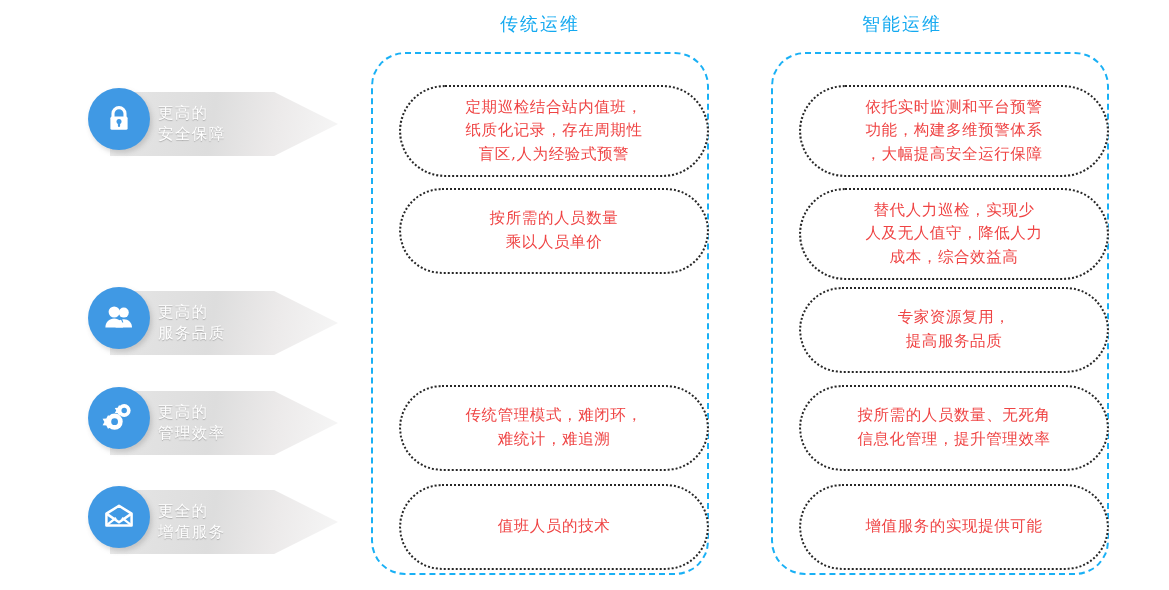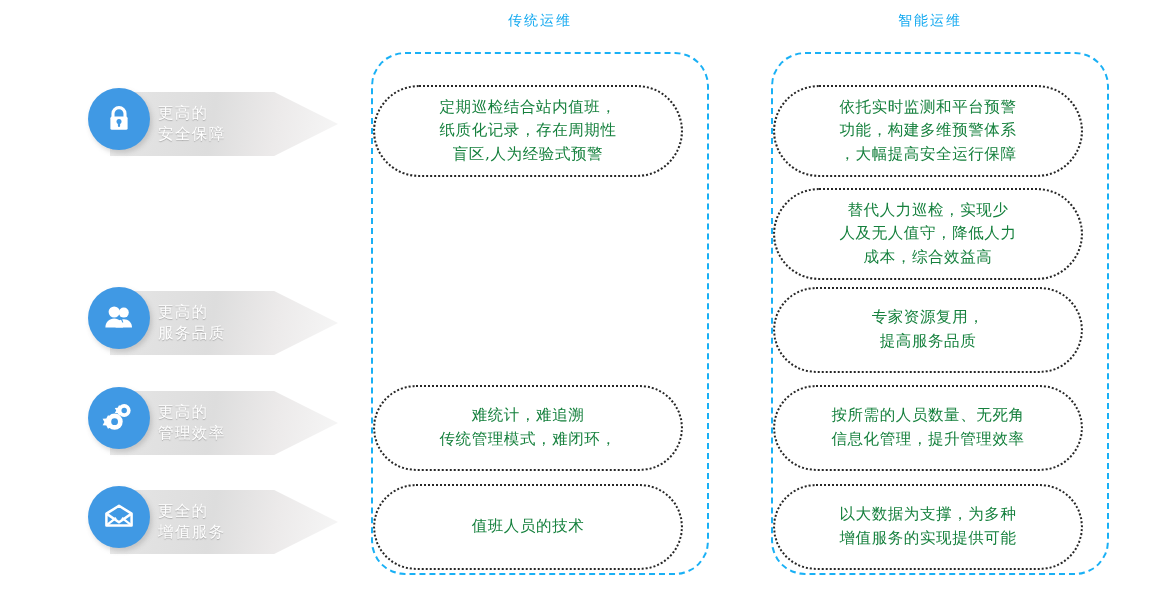--- a/index.html
+++ b/index.html
@@ -89,53 +89,53 @@
   .icon-badge svg { display: block; }
 
   
   .col-title {
     position: absolute;
     top: 12px;
     width: 340px;
     text-align: center;
     color: #14a9f0;
     font-family: "DejaVu Serif", "Liberation Serif", serif;
-    font-size: 14px;
+    font-size: 18px;
     letter-spacing: 2px;
   }
   #title-left  { left: 370px; }
-  #title-right { left: 760px; }
+  #title-right { left: 732px; }
 
   
   .panel {
     position: absolute;
     top: 52px;
     width: 338px;
     height: 523px;
     border: 2.2px dashed #19b0f5;
     border-radius: 34px;
     box-sizing: border-box;
   }
   #panel-left  { left: 371px; }
   #panel-right { left: 771px; }
 
   
   .card {
     position: absolute;
-    left: 0;
+    left: 26px;
     width: 310px;
     border: 2.6px dotted #262626;
     border-radius: 46px;
     box-sizing: border-box;
     background: #ffffff;
     display: flex;
     align-items: center;
     justify-content: center;
     text-align: center;
-    color: #15803d;
+    color: #ef4444;
     font-family: "DejaVu Serif", "Liberation Serif", serif;
     font-size: 15.5px;
     line-height: 1.52;
     letter-spacing: 0.6px;
     padding: 6px 16px;
   }
   .card-3 { height: 92px; }
   .card-2 { height: 86px; }
 
   .card span { display: block; }
@@ -223,24 +223,30 @@
   <div class="col-title" id="title-right">智能运维</div>
 
   <div class="panel" id="panel-left">
     <div class="card card-3" style="top:31px;">
       <div>
         <span>定期巡检结合站内值班，</span>
         <span>纸质化记录，存在周期性</span>
         <span>盲区,人为经验式预警</span>
       </div>
     </div>
+    <div class="card card-2" style="top:134px;">
+      <div>
+        <span>按所需的人员数量</span>
+        <span>乘以人员单价</span>
+      </div>
+    </div>
     <div class="card card-2" style="top:331px;">
       <div>
+        <span>传统管理模式，难闭环，</span>
         <span>难统计，难追溯</span>
-        <span>传统管理模式，难闭环，</span>
       </div>
     </div>
     <div class="card card-2" style="top:430px;">
       <div>
         <span>值班人员的技术</span>
       </div>
     </div>
   </div>
 
   <div class="panel" id="panel-right">
@@ -265,19 +271,18 @@
       </div>
     </div>
     <div class="card card-2" style="top:331px;">
       <div>
         <span>按所需的人员数量、无死角</span>
         <span>信息化管理，提升管理效率</span>
       </div>
     </div>
     <div class="card card-2" style="top:430px;">
       <div>
-        <span>以大数据为支撑，为多种</span>
         <span>增值服务的实现提供可能</span>
       </div>
     </div>
   </div>
 
 </div>
 
 </body></html>

